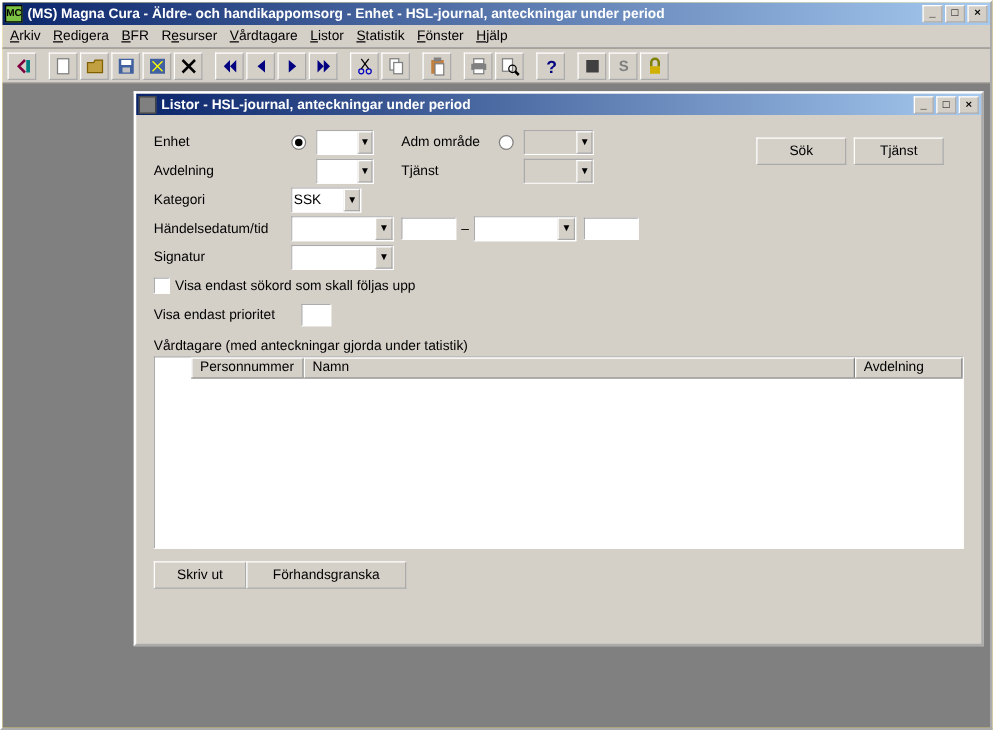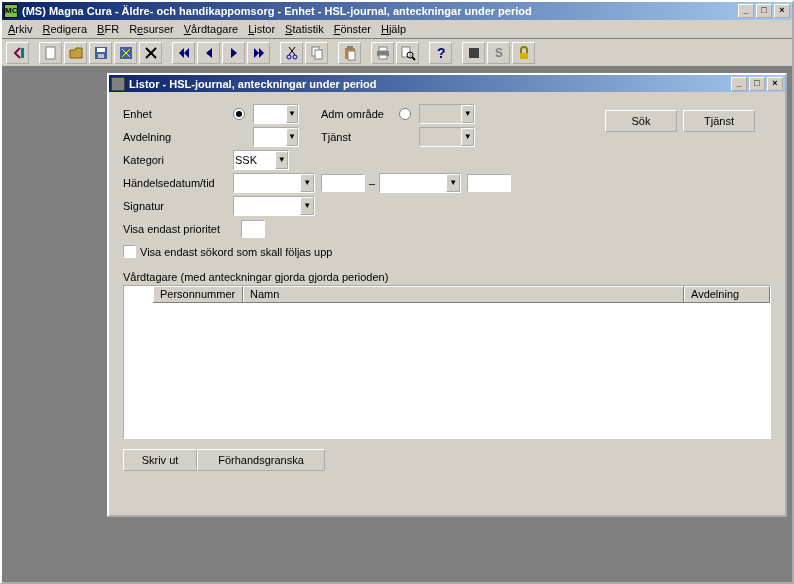--- a/index.html
+++ b/index.html
@@ -458,30 +458,30 @@
 
         <div class="form-row">
           <span class="form-label">Signatur</span>
           <div class="combo" style="width:82px">
             <input value="" style="">
             <div class="dd-btn">▼</div>
           </div>
         </div>
 
         <div class="form-row">
+          <span class="checkbox"></span>
+          <span>Visa endast sökord som skall följas upp</span>
+        </div>
+
+        <div class="form-row">
           <span style="width:118px">Visa endast prioritet</span>
           <div class="textbox" style="width:24px"><input value="" style=""></div>
         </div>
 
-        <div class="form-row">
-          <span class="checkbox"></span>
-          <span>Visa endast sökord som skall följas upp</span>
-        </div>
-
-        <div class="section-label">Vårdtagare (med anteckningar gjorda gjorda perioden)</div>
+        <div class="section-label">Vårdtagare (med anteckningar gjorda under tatistik)</div>
         <div class="table-frame">
           <div class="table-header">
             <div class="th" style="width:90px">Personnummer</div>
             <div class="th" style="flex:1">Namn</div>
             <div class="th" style="width:86px">Avdelning</div>
           </div>
           <div style="background:#fff;height:136px"></div>
         </div>
 
         <div class="bottom-buttons">

